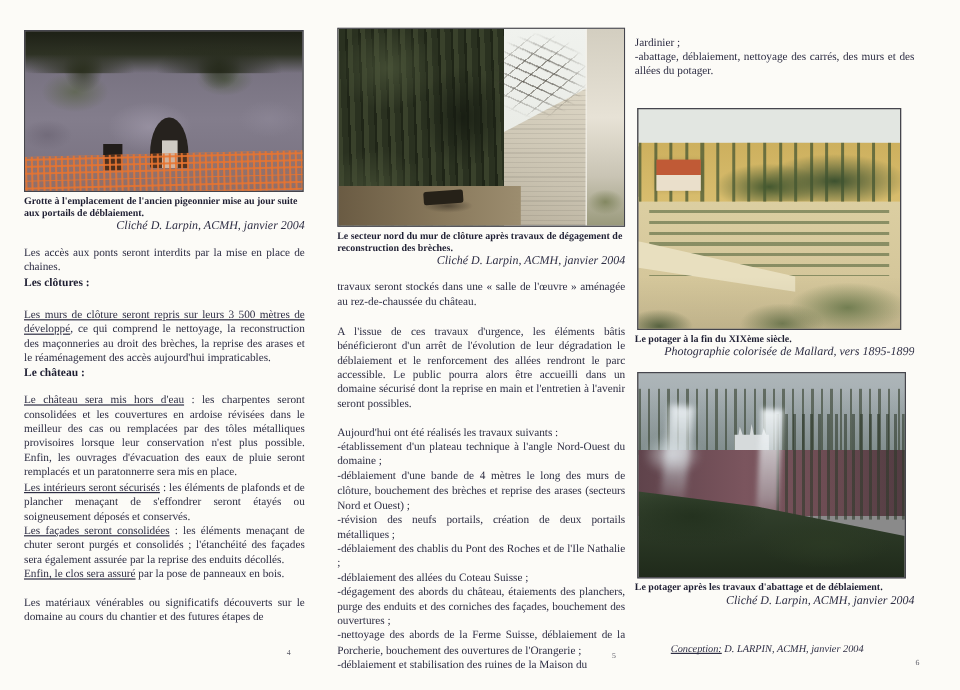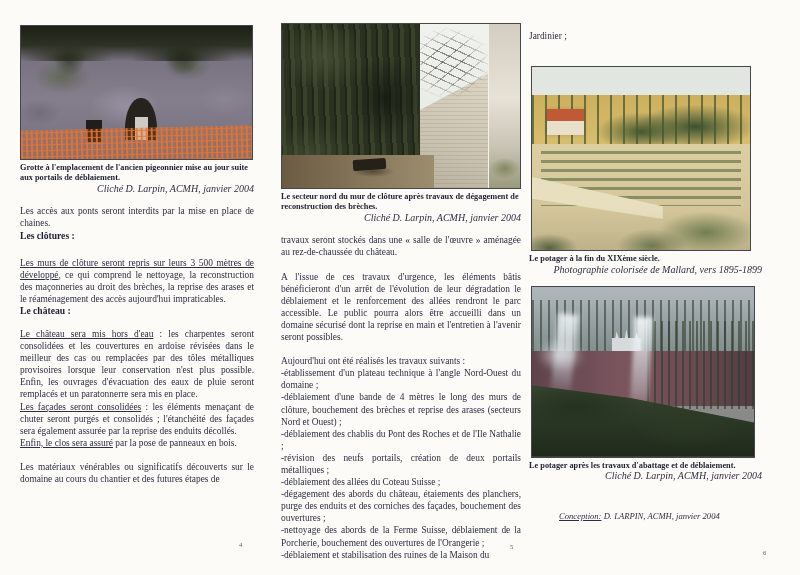--- a/index.html
+++ b/index.html
@@ -128,20 +128,21 @@
     <p class="body-text mt-m">Les accès aux ponts seront interdits par la mise en place de chaines.</p>
 
     <p class="heading mt-l">Les clôtures :</p>
 
     <p class="body-text mt-l"><span class="ul">Les murs de clôture seront repris sur leurs 3 500 mètres de développé</span><span>, ce qui comprend le nettoyage, la reconstruction des maçonneries au droit des brèches, la reprise des arases et le réaménagement des accès aujourd'hui impraticables.</span></p>
 
     <p class="heading mt-l">Le château :</p>
 
     <p class="body-text mt-m"><span class="ul">Le château sera mis hors d'eau</span><span> : les charpentes seront consolidées et les couvertures en ardoise révisées dans le meilleur des cas ou remplacées par des tôles métalliques provisoires lorsque leur conservation n'est plus possible. Enfin, les ouvrages d'évacuation des eaux de pluie seront remplacés et un paratonnerre sera mis en place.</span></p>
 
+    <p class="body-text"><span class="ul">Les intérieurs seront sécurisés</span><span> : les éléments de plafonds et de plancher menaçant de s'effondrer seront étayés ou soigneusement déposés et conservés.</span></p>
 
     <p class="body-text"><span class="ul">Les façades seront consolidées</span><span> : les éléments menaçant de chuter seront purgés et consolidés ; l'étanchéité des façades sera également assurée par la reprise des enduits décollés.</span></p>
 
     <p class="body-text"><span class="ul">Enfin, le clos sera assuré</span><span> par la pose de panneaux en bois.</span></p>
 
     <p class="body-text mt-m">Les matériaux vénérables ou significatifs découverts sur le domaine au cours du chantier et des futures étapes de</p>
   </div>
 
   <div class="col col-mid">
     <div class="photo ph2">
@@ -154,30 +155,31 @@
       <div class="p2-pillar"></div>
     </div>
     <p class="caption">Le secteur nord du mur de clôture après travaux de dégagement de reconstruction des brèches.</p>
     <p class="credit">Cliché D. Larpin, ACMH, janvier 2004</p>
 
     <p class="body-text mt-m">travaux seront stockés dans une « salle de l'œuvre » aménagée au rez-de-chaussée du château.</p>
     <p class="body-text mt-m">A l'issue de ces travaux d'urgence, les éléments bâtis bénéficieront d'un arrêt de l'évolution de leur dégradation le déblaiement et le renforcement des allées rendront le parc accessible. Le public pourra alors être accueilli dans un domaine sécurisé dont la reprise en main et l'entretien à l'avenir seront possibles.</p>
     <p class="body-text mt-m">Aujourd'hui ont été réalisés les travaux suivants :</p>
     <p class="body-text">-établissement d'un plateau technique à l'angle Nord-Ouest du domaine ;</p>
     <p class="body-text">-déblaiement d'une bande de 4 mètres le long des murs de clôture, bouchement des brèches et reprise des arases (secteurs Nord et Ouest) ;</p>
+    <p class="body-text">-révision des neufs portails, création de deux portails métalliques ;</p>
     <p class="body-text">-déblaiement des chablis du Pont des Roches et de l'Ile Nathalie ;</p>
-    <p class="body-text">-révision des neufs portails, création de deux portails métalliques ;</p>
     <p class="body-text">-déblaiement des allées du Coteau Suisse ;</p>
     <p class="body-text">-dégagement des abords du château, étaiements des planchers, purge des enduits et des corniches des façades, bouchement des ouvertures ;</p>
     <p class="body-text">-nettoyage des abords de la Ferme Suisse, déblaiement de la Porcherie, bouchement des ouvertures de l'Orangerie ;</p>
     <p class="body-text">-déblaiement et stabilisation des ruines de la Maison du</p>
   </div>
 
   <div class="col col-right">
     <p class="body-text">Jardinier ;</p>
+    <p class="body-text">-abattage, déblaiement, nettoyage des carrés, des murs et des allées du potager.</p>
 
     <div class="photo ph3" style="margin-top:24px;">
       <div class="p3-garden"></div>
       <div class="p3-sky"></div>
       <div class="p3-hill"></div>
       <div class="p3-rows"></div>
       <div class="p3-house"></div>
       <div class="p3-path"></div>
       <div class="p3-fg"></div>
     </div>

